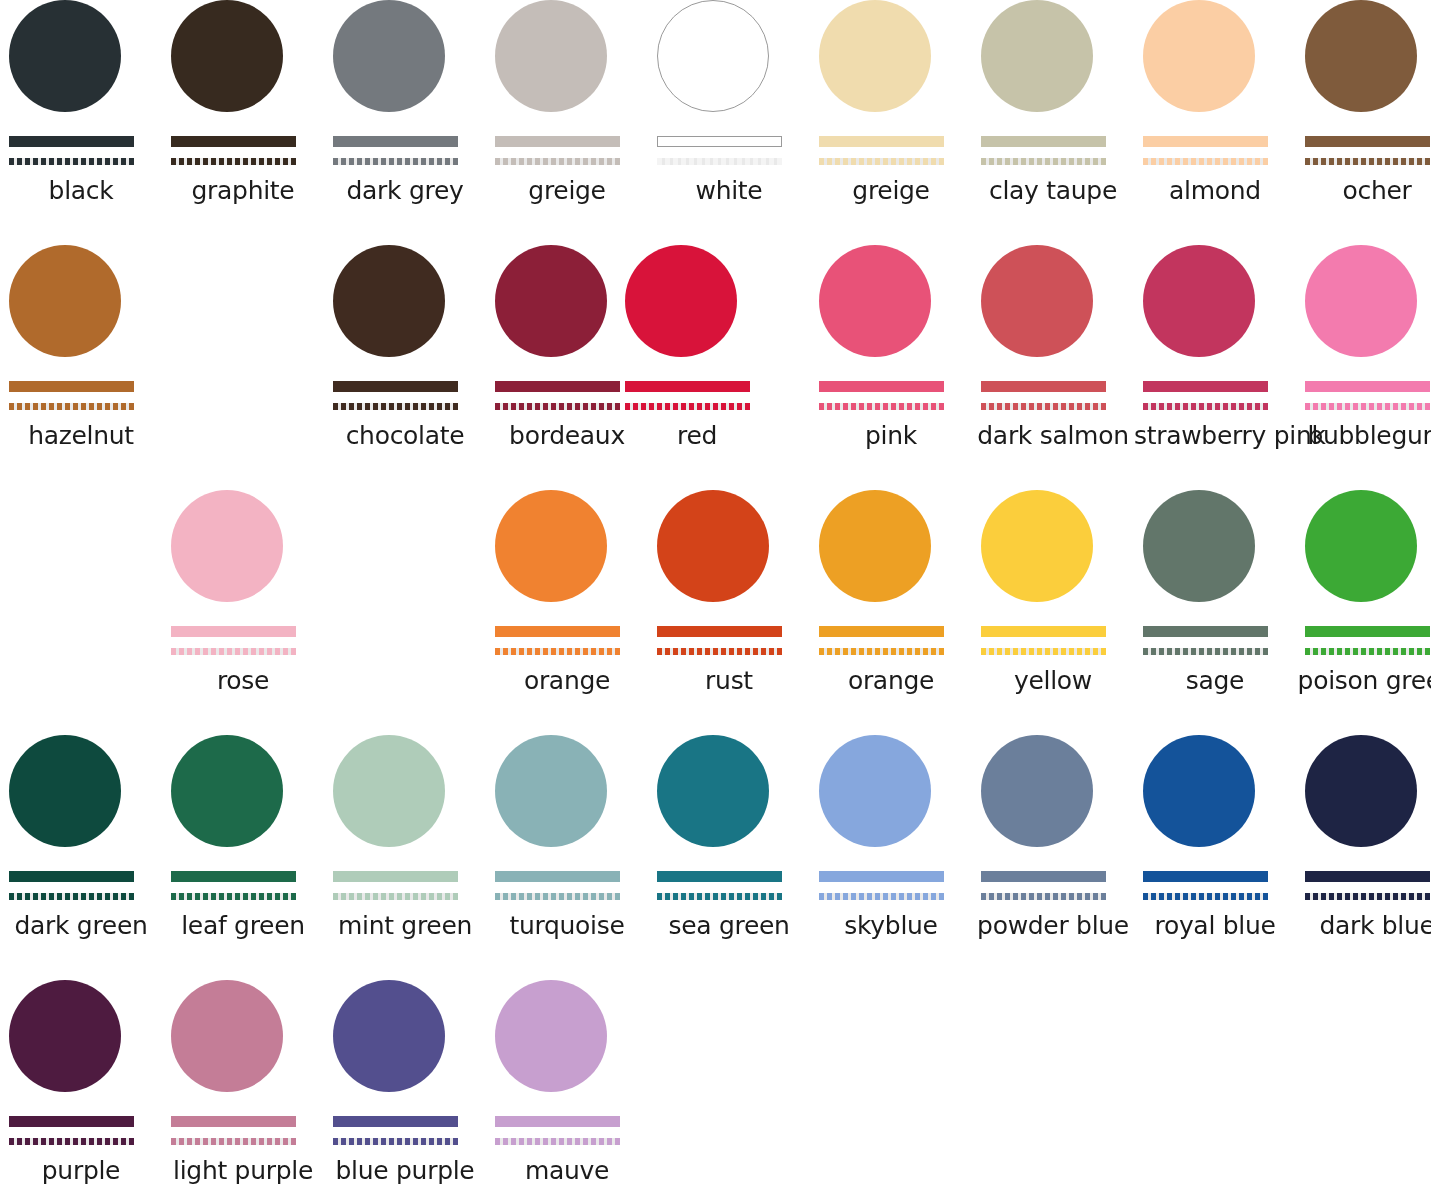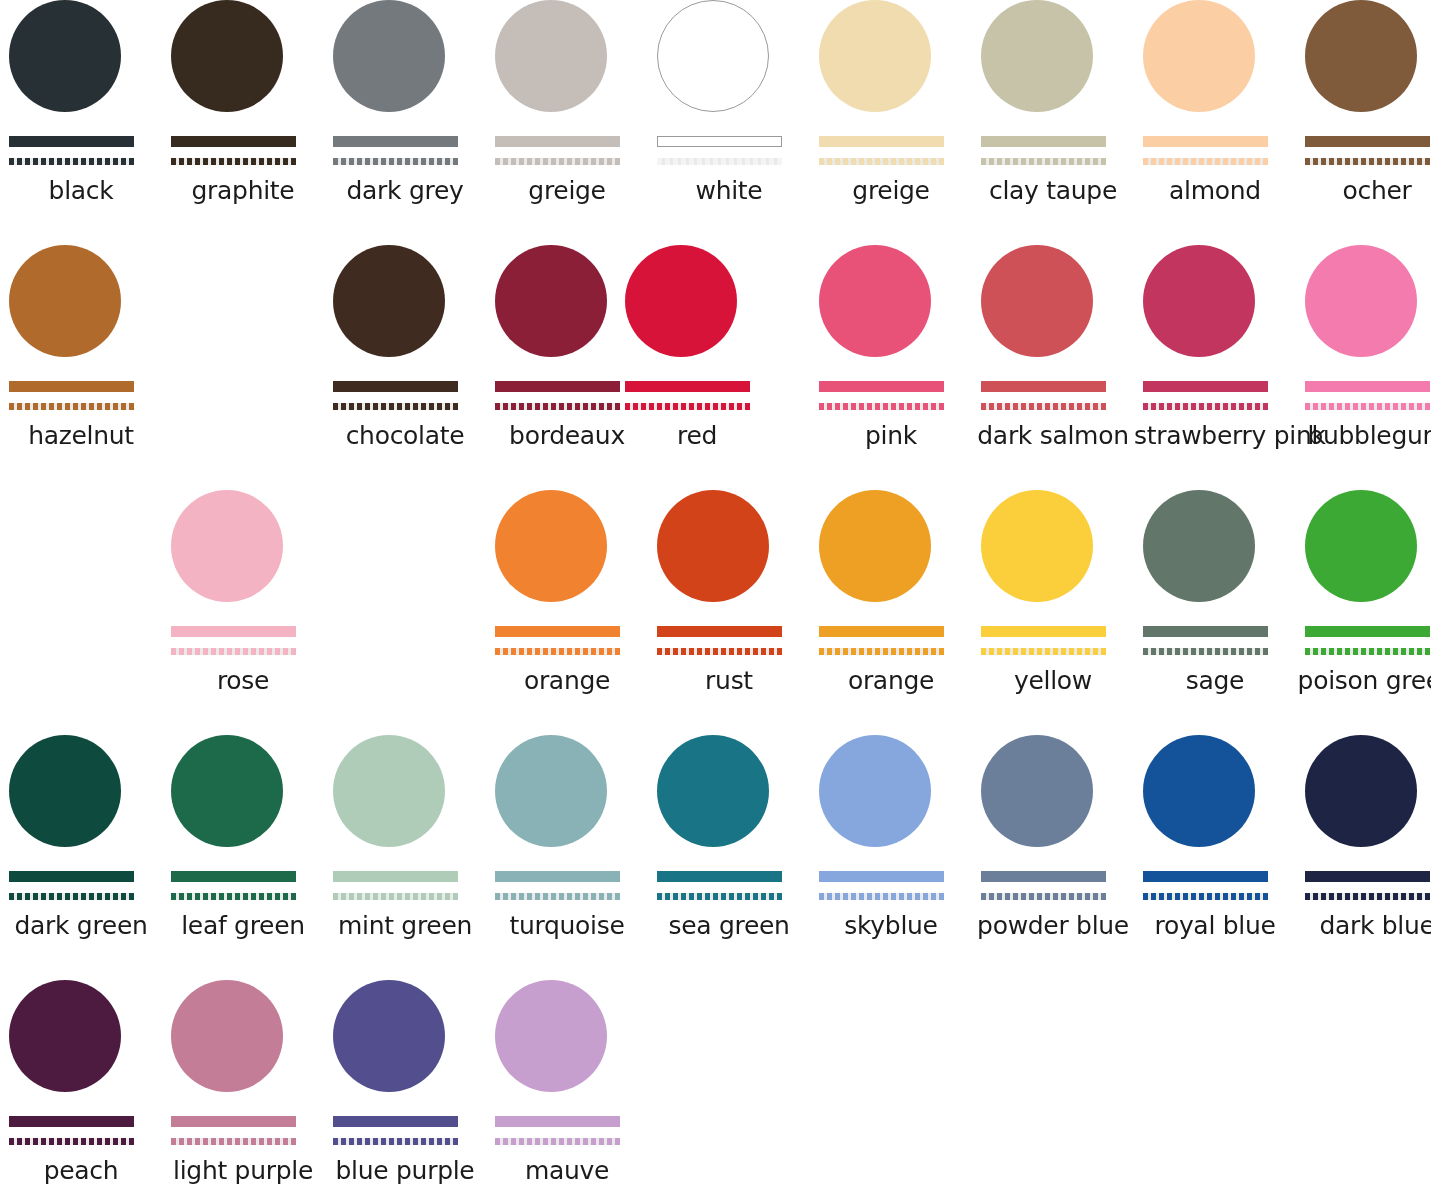--- a/index.html
+++ b/index.html
@@ -283,21 +283,21 @@
         <div class="swatch-bar-solid" style="background: rgb(30, 36, 68);"></div>
         <div class="swatch-bar-dashed" style="color: rgb(30, 36, 68);"></div>
         <div class="swatch-label">dark blue</div>
       </div>
     </div>
     <div class="swatch-row">
       <div class="swatch-cell" style="left: 0px;">
         <div class="swatch-circle" title="#4E1B40" style="background: rgb(78, 27, 64);"></div>
         <div class="swatch-bar-solid" style="background: rgb(78, 27, 64);"></div>
         <div class="swatch-bar-dashed" style="color: rgb(78, 27, 64);"></div>
-        <div class="swatch-label">peach</div>
+        <div class="swatch-label">purple</div>
       </div>
       <div class="swatch-cell" style="left: 162px;">
         <div class="swatch-circle" title="#C47D97" style="background: rgb(196, 125, 151);"></div>
         <div class="swatch-bar-solid" style="background: rgb(196, 125, 151);"></div>
         <div class="swatch-bar-dashed" style="color: rgb(196, 125, 151);"></div>
         <div class="swatch-label">light purple</div>
       </div>
       <div class="swatch-cell" style="left: 324px;">
         <div class="swatch-circle" title="#534F8E" style="background: rgb(83, 79, 142);"></div>
         <div class="swatch-bar-solid" style="background: rgb(83, 79, 142);"></div>

